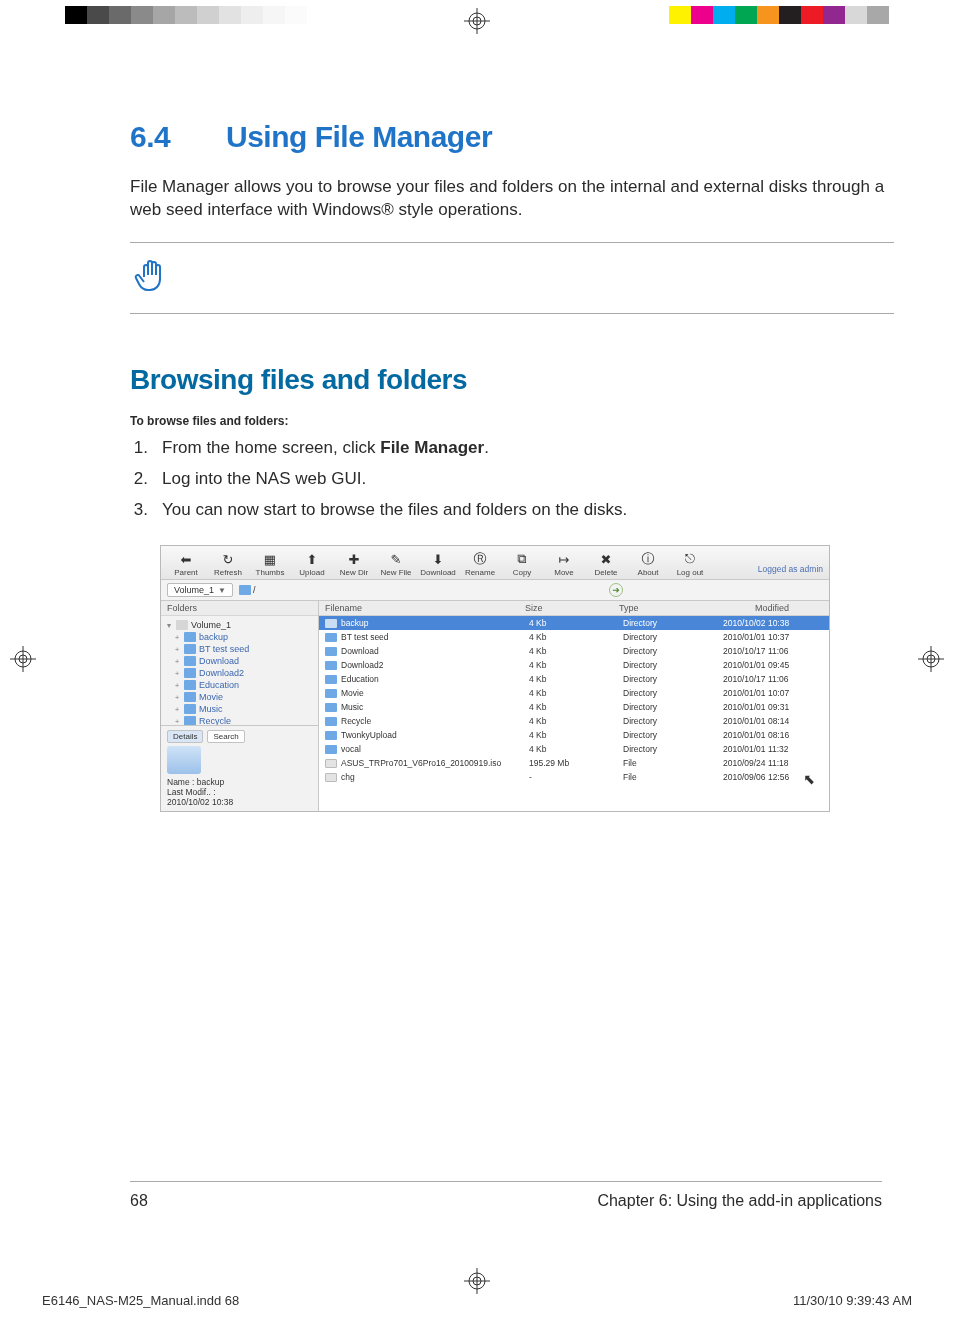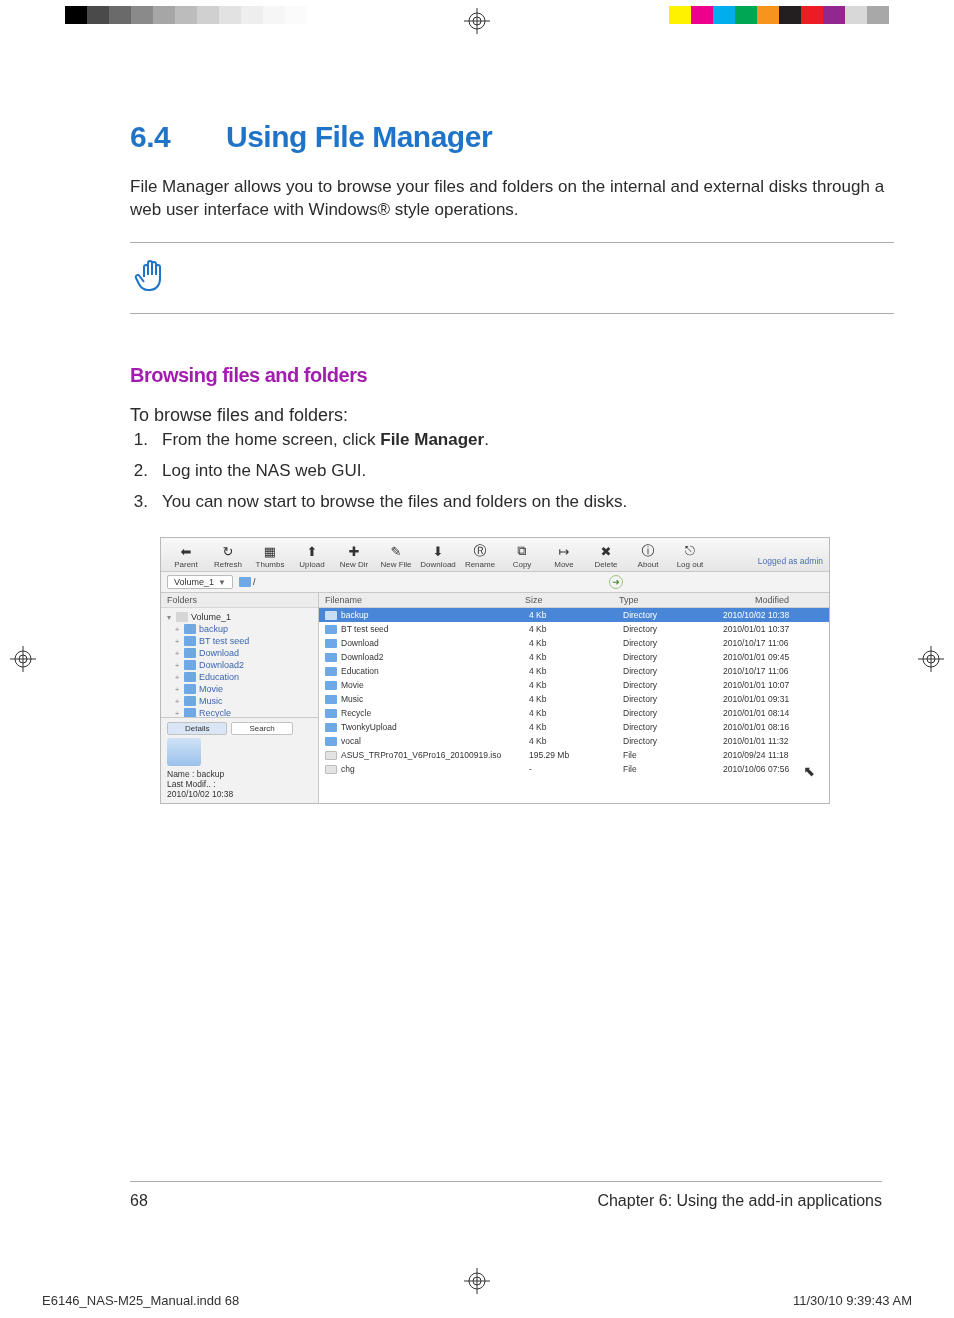--- a/index.html
+++ b/index.html
@@ -47,27 +47,27 @@
     display: flex;
     gap: 16px;
     margin-bottom: 50px;
   }
   .callout .icon { flex: 0 0 44px; color: #1f74c8; }
   .callout .icon svg { width: 40px; height: 40px; }
   .callout .text { flex: 1; }
   .callout strong { font-size: 17px; display: block; margin-bottom: 8px; }
   .callout p { font-size: 16px; line-height: 1.35; }
   h2.subhead {
-    color: #a21caf;
+    color: #0369a1;
     font-weight: 700;
-    font-size: 20px;
+    font-size: 28px;
     margin-bottom: 18px;
     letter-spacing: -0.5px;
   }
-  .proc-head { font-weight: 400; font-size: 18px; margin-bottom: 0; }
+  .proc-head { font-weight: 700; font-size: 12px; margin-bottom: 6px; }
   ol.steps { list-style: none; font-size: 17px; line-height: 1.6; }
   ol.steps li { display: flex; gap: 14px; margin-bottom: 4px; }
   ol.steps li .n { width: 18px; text-align: right; }
   
   .shot {
     margin-top: 22px;
     margin-left: 30px;
     width: 670px;
     border: 1px solid #b9b9b9;
     background: linear-gradient(#f4f4f4,#ececec);
@@ -88,21 +88,21 @@
   .side { width: 158px; border-right: 1px solid #c8c8c8; background: #f2f2f2; display: flex; flex-direction: column; }
   .side .hdr { font-size: 9px; color: #555; padding: 2px 6px; border-bottom: 1px solid #d6d6d6; background: #ececec; }
   .tree { flex: 1; padding: 3px 4px; overflow: hidden; }
   .tree .row { display: flex; align-items: center; gap: 3px; padding: 1px 0; color: #3b67b0; }
   .tree .row.root { color: #333; }
   .tree .row .tw { width: 8px; text-align: center; color: #888; font-size: 8px; }
   .tree .row .fic { width: 12px; height: 10px; background: #6ea9e5; border-radius: 1px; }
   .tree .row.root .fic { background: #d6d6d6; }
   .side .det { border-top: 1px solid #c8c8c8; padding: 4px 6px; font-size: 8.5px; }
   .side .det .tabs { display: flex; gap: 4px; margin-bottom: 3px; }
-  .side .det .tab { padding: 1px 17px; border: 1px solid #c2c2c2; border-radius: 2px; background: #fff; font-size: 8px; }
+  .side .det .tab { padding: 1px 5px; border: 1px solid #c2c2c2; border-radius: 2px; background: #fff; font-size: 8px; }
   .side .det .tab.active { background: #d8e6f5; }
   .side .det .thumb { width: 34px; height: 28px; background: linear-gradient(#cfe3f7,#9cc1ea); border-radius: 3px; margin: 3px 0; }
   .main { flex: 1; background: #fff; position: relative; }
   .main .logged { position: absolute; right: 6px; top: -37px; font-size: 8.5px; color: #4a6fb5; }
   .cols { display: flex; background: #ececec; border-bottom: 1px solid #d0d0d0; }
   .cols div { padding: 2px 6px; font-size: 9px; color: #555; }
   .c1 { width: 200px; } .c2 { width: 94px; } .c3 { width: 100px; } .c4 { flex: 1; margin-left: 36px; }
   .rows .r { display: flex; align-items: center; height: 14px; font-size: 8.5px; }
   .rows .r.sel { background: #4a86d8; color: #fff; }
   .rows .r .fic { width: 12px; height: 9px; background: #6ea9e5; border-radius: 1px; margin: 0 4px 0 6px; }
@@ -192,21 +192,21 @@
       <line x1="13" y1="0" x2="13" y2="26" stroke="#333"></line>
       <line x1="0" y1="13" x2="26" y2="13" stroke="#333"></line>
     </svg>
   </div>
 
 <div class="page">
   <h1 class="section-title">
     <span class="num">6.4</span><span>Using File Manager</span>
   </h1>
 
-  <p class="intro">File Manager allows you to browse your files and folders on the internal and external disks through a web user interface with Windows® style operations.</p>
+  <p class="intro">File Manager allows you to browse your files and folders on the internal and external disks through a web seed interface with Windows® style operations.</p>
 
   <div class="callout">
     <div class="icon">
       <svg viewBox="0 0 40 40" fill="none" stroke="#1f74c8" stroke-width="2">
         <path d="M14 22 v-10 a2 2 0 0 1 4 0 v8 M18 20 v-12 a2 2 0 0 1 4 0 v12 M22 20 v-11 a2 2 0 0 1 4 0 v11 M26 20 v-8 a2 2 0 0 1 4 0 v12 c0 6 -4 11 -10 11 h-2 c-4 0 -7 -2 -9 -6 l-3 -6 a2 2 0 0 1 3.5 -2 l4.5 6"></path>
       </svg>
     </div>
   </div>
 
   <h2 class="subhead">Browsing files and folders</h2>
@@ -437,21 +437,21 @@
               <span class="c1n">ASUS_TRPro701_V6Pro16_20100919.iso</span>
               <span class="c2n">195.29 Mb</span>
               <span class="c3n">File</span>
               <span class="c4n">2010/09/24 11:18</span>
             </div>
             <div class="r file">
               <span class="fic"></span>
               <span class="c1n">chg</span>
               <span class="c2n">-</span>
               <span class="c3n">File</span>
-              <span class="c4n">2010/10/06 07:56</span>
+              <span class="c4n">2010/09/06 12:56</span>
             </div>
           </div>
         <div class="cursor">⬉</div>
       </div>
     </div>
   </div>
 </div>
 
 <div class="pgfoot">
   <span>68</span>

